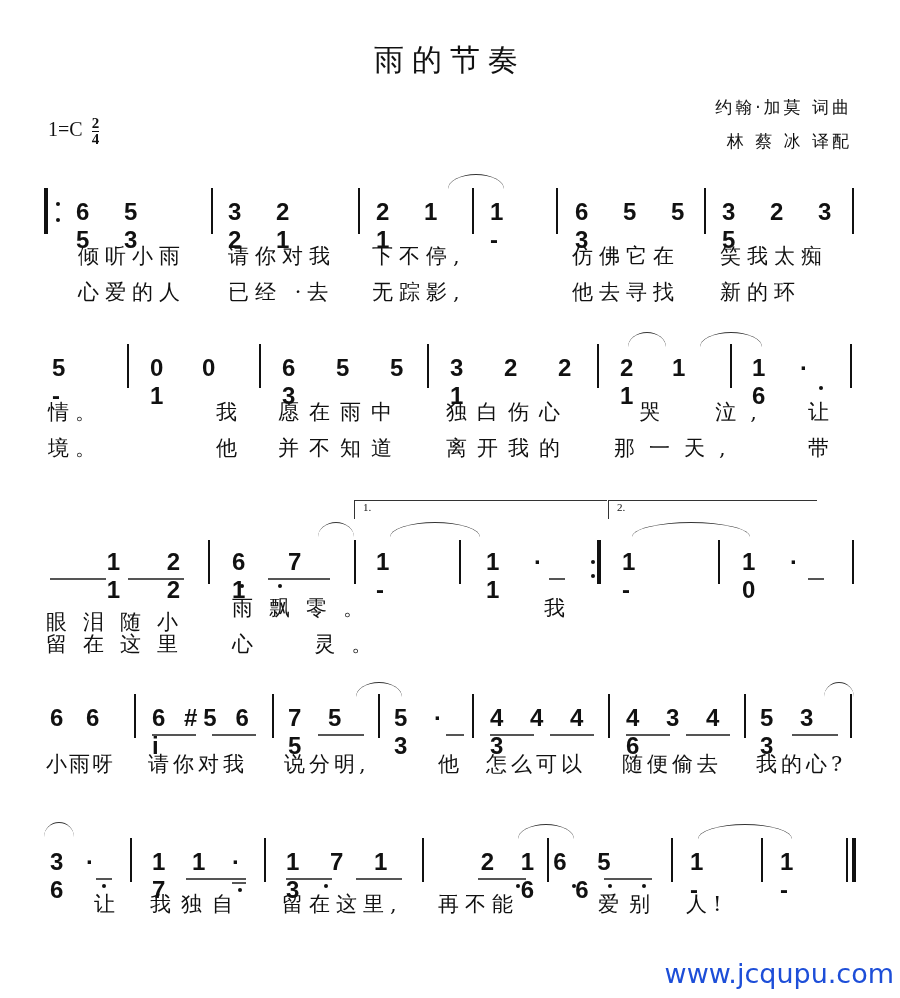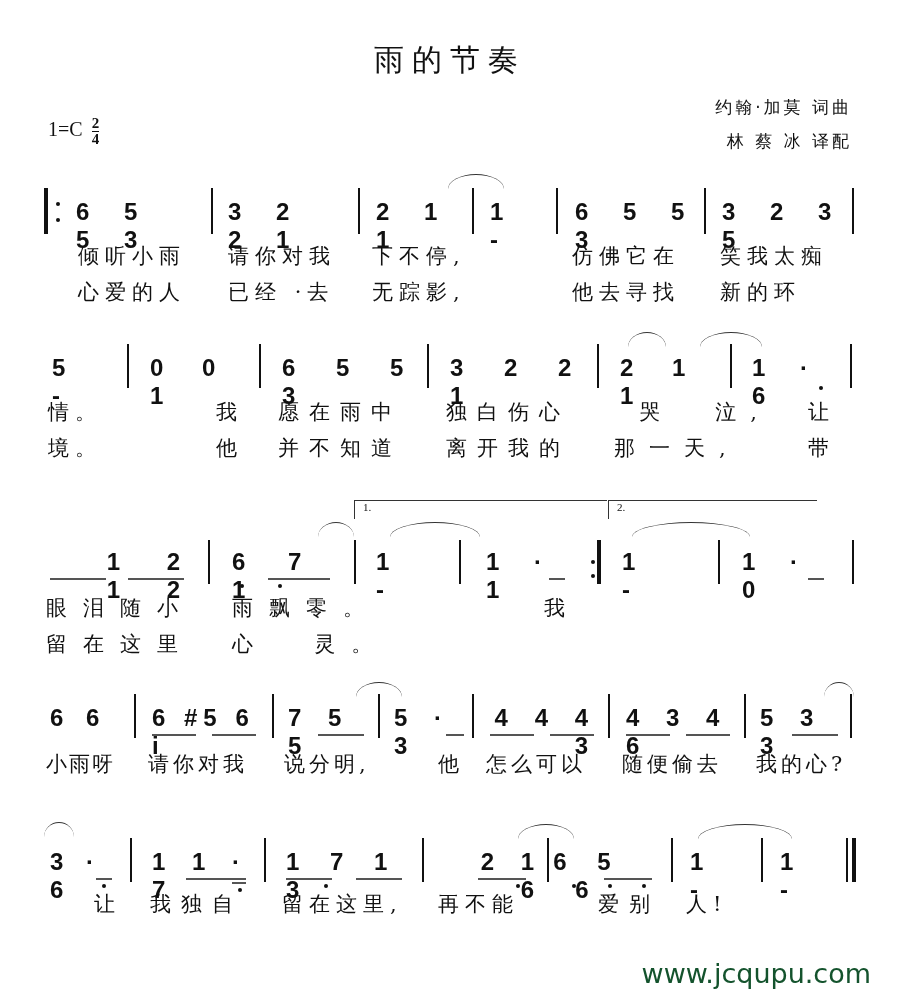--- a/index.html
+++ b/index.html
@@ -12,21 +12,21 @@
   .frac .n{border-bottom:1.5px solid #111;}
   .credit{right:48px;font-size:17px;letter-spacing:3px;}
   .row{position:absolute;left:0;width:900px;}
   .bar{position:absolute;width:2px;background:#111;}
   .note{position:absolute;font-family:"Liberation Sans",sans-serif;font-weight:bold;font-size:24px;width:20px;text-align:center;}
   .ul{position:absolute;height:2px;background:#555;}
   .dotb{position:absolute;width:4px;height:4px;border-radius:50%;background:#111;}
   .lyr{position:absolute;font-size:21px;font-family:"DejaVu Serif","Liberation Serif",serif;letter-spacing:6px;white-space:pre;}
   .slur{position:absolute;border-top:1.5px solid #333;border-radius:50% 50% 0 0/100% 100% 0 0;height:14px;}
   .volta{position:absolute;border-top:1px solid #333;border-left:1px solid #333;height:18px;font-size:11px;font-family:"Liberation Serif",serif;padding-left:8px;}
-  .watermark{right:29px;top:958px;font-size:27px;font-family:"DejaVu Sans",sans-serif;color:#14532d;}
+  .watermark{right:6px;top:958px;font-size:27px;font-family:"DejaVu Sans",sans-serif;color:#1d4ed8;}
 </style>
 </head>
 <body>
 
 <div class="abs title">雨的节奏</div>
 <div class="abs key">
   <span>1=C</span>
   <span class="frac">
     <span class="n">2</span>
     <span>4</span>
@@ -117,42 +117,42 @@
   <div class="dotb" style="left:591px;top:60px"></div>
   <div class="dotb" style="left:591px;top:74px"></div>
   <div class="bar" style="left:597px;top:40px;height:44px;width:4px"></div>
   <div class="slur" style="left:632px;top:22px;width:118px"></div>
   <div class="note" style="left:622px;top:48px;width:80px;text-align:left;letter-spacing:24px">1 -</div>
   <div class="bar" style="left:718px;top:40px;height:44px"></div>
   <div class="note" style="left:742px;top:48px;width:100px;text-align:left;letter-spacing:14px">1 · 0</div>
   <div class="ul" style="left:808px;top:78px;width:16px"></div>
   <div class="bar" style="left:852px;top:40px;height:44px"></div>
 
-  <div class="lyr" style="left:46px;top:94px;letter-spacing:16px">眼泪随小</div>
+  <div class="lyr" style="left:46px;top:108px;letter-spacing:16px">眼泪随小</div>
   <div class="lyr" style="left:232px;top:94px;letter-spacing:16px">雨飘零。</div>
   <div class="lyr" style="left:544px;top:94px">我</div>
   <div class="lyr" style="left:46px;top:130px;letter-spacing:16px">留在这里</div>
   <div class="lyr" style="left:232px;top:130px;letter-spacing:16px">心  灵。</div>
 </div>
 
 <div class="row" style="top:684px">
   <div class="note" style="left:50px;top:20px;width:70px;text-align:left;letter-spacing:8px">6 6</div>
   <div class="bar" style="left:134px;top:10px;height:44px"></div>
   <div class="note" style="left:152px;top:20px;width:120px;text-align:left;letter-spacing:6px">6 #5 6 i</div>
   <div class="ul" style="left:152px;top:50px;width:44px"></div>
   <div class="ul" style="left:212px;top:50px;width:44px"></div>
   <div class="bar" style="left:272px;top:10px;height:44px"></div>
   <div class="note" style="left:288px;top:20px;width:100px;text-align:left;letter-spacing:10px">7 5 5</div>
   <div class="ul" style="left:318px;top:50px;width:46px"></div>
   <div class="slur" style="left:356px;top:-2px;width:46px"></div>
   <div class="bar" style="left:378px;top:10px;height:44px"></div>
   <div class="note" style="left:394px;top:20px;width:90px;text-align:left;letter-spacing:10px">5 · 3</div>
   <div class="ul" style="left:446px;top:50px;width:18px"></div>
   <div class="bar" style="left:472px;top:10px;height:44px"></div>
-  <div class="note" style="left:478px;top:20px;width:120px;text-align:right;letter-spacing:10px">4 4 4 3</div>
+  <div class="note" style="left:490px;top:20px;width:120px;text-align:left;letter-spacing:10px">4 4 4 3</div>
   <div class="ul" style="left:490px;top:50px;width:44px"></div>
   <div class="ul" style="left:550px;top:50px;width:44px"></div>
   <div class="bar" style="left:608px;top:10px;height:44px"></div>
   <div class="note" style="left:626px;top:20px;width:120px;text-align:left;letter-spacing:10px">4 3 4 6</div>
   <div class="ul" style="left:626px;top:50px;width:44px"></div>
   <div class="ul" style="left:686px;top:50px;width:44px"></div>
   <div class="bar" style="left:744px;top:10px;height:44px"></div>
   <div class="note" style="left:760px;top:20px;width:100px;text-align:left;letter-spacing:10px">5 3 3</div>
   <div class="ul" style="left:792px;top:50px;width:46px"></div>
   <div class="slur" style="left:824px;top:-2px;width:30px"></div>

